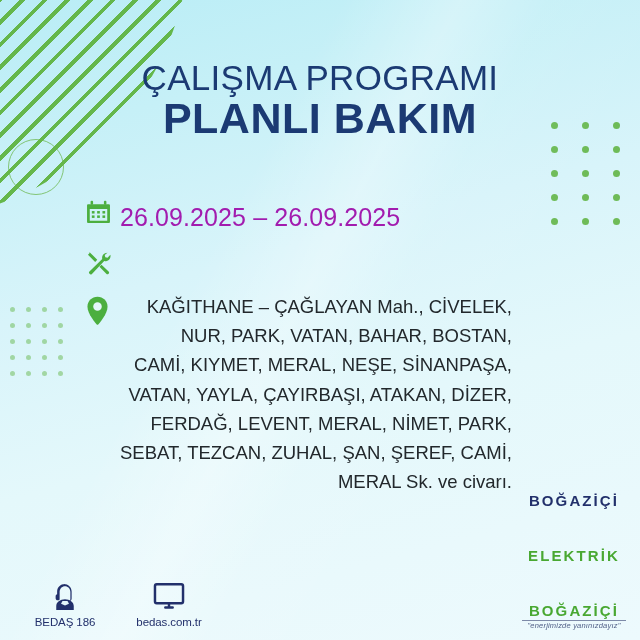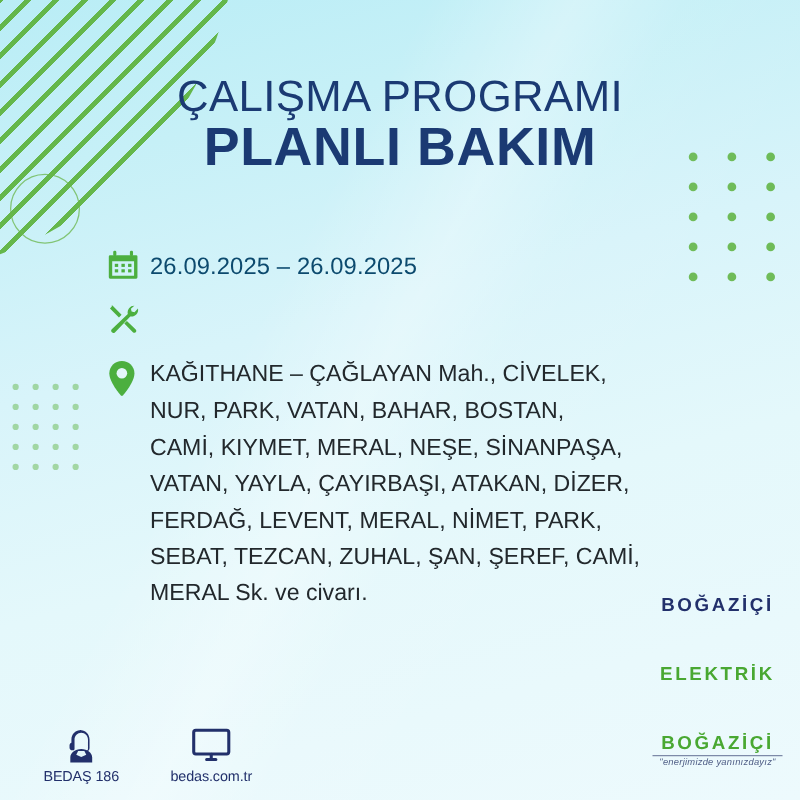--- a/index.html
+++ b/index.html
@@ -116,27 +116,27 @@
   }
   .info-icon {
     width: 34px;
     min-width: 34px;
     display: flex;
     justify-content: flex-start;
     align-items: flex-start;
     padding-top: 1px;
   }
   .info-text {
-    font-size: 19px;
-    color: #0c4a6e;
+    font-size: 25px;
+    color: #a21caf;
     line-height: 1.32;
     padding-top: 2px;
     letter-spacing: .1px;
   }
-  #row-location { margin-bottom: 0; }
+  #row-location { margin-bottom: 0; text-align: right; }
   #row-location .info-icon { padding-top: 4px; }
   #location-text {
     font-size: 18.5px;
     line-height: 1.58;
     white-space: pre-line;
     color: #22282c;
   }
 
   
   #footer {
@@ -166,21 +166,21 @@
     margin-top: 4px;
     font-size: 11.5px;
     font-weight: normal;
     color: #22306b;
     letter-spacing: -.1px;
   }
 
   
   #brand {
     position: absolute;
-    right: 14px; bottom: 26px;
+    right: 14px; bottom: 10px;
     text-align: center;
     line-height: 1.04;
   }
   #brand-l1 {
     font-size: 15px; font-weight: bold;
     color: #22306b; letter-spacing: 2.1px;
   }
   #brand-l2, #brand-l3 {
     font-size: 15px; font-weight: bold;
     color: #49a832; letter-spacing: 2.1px; margin-top: 39px;

